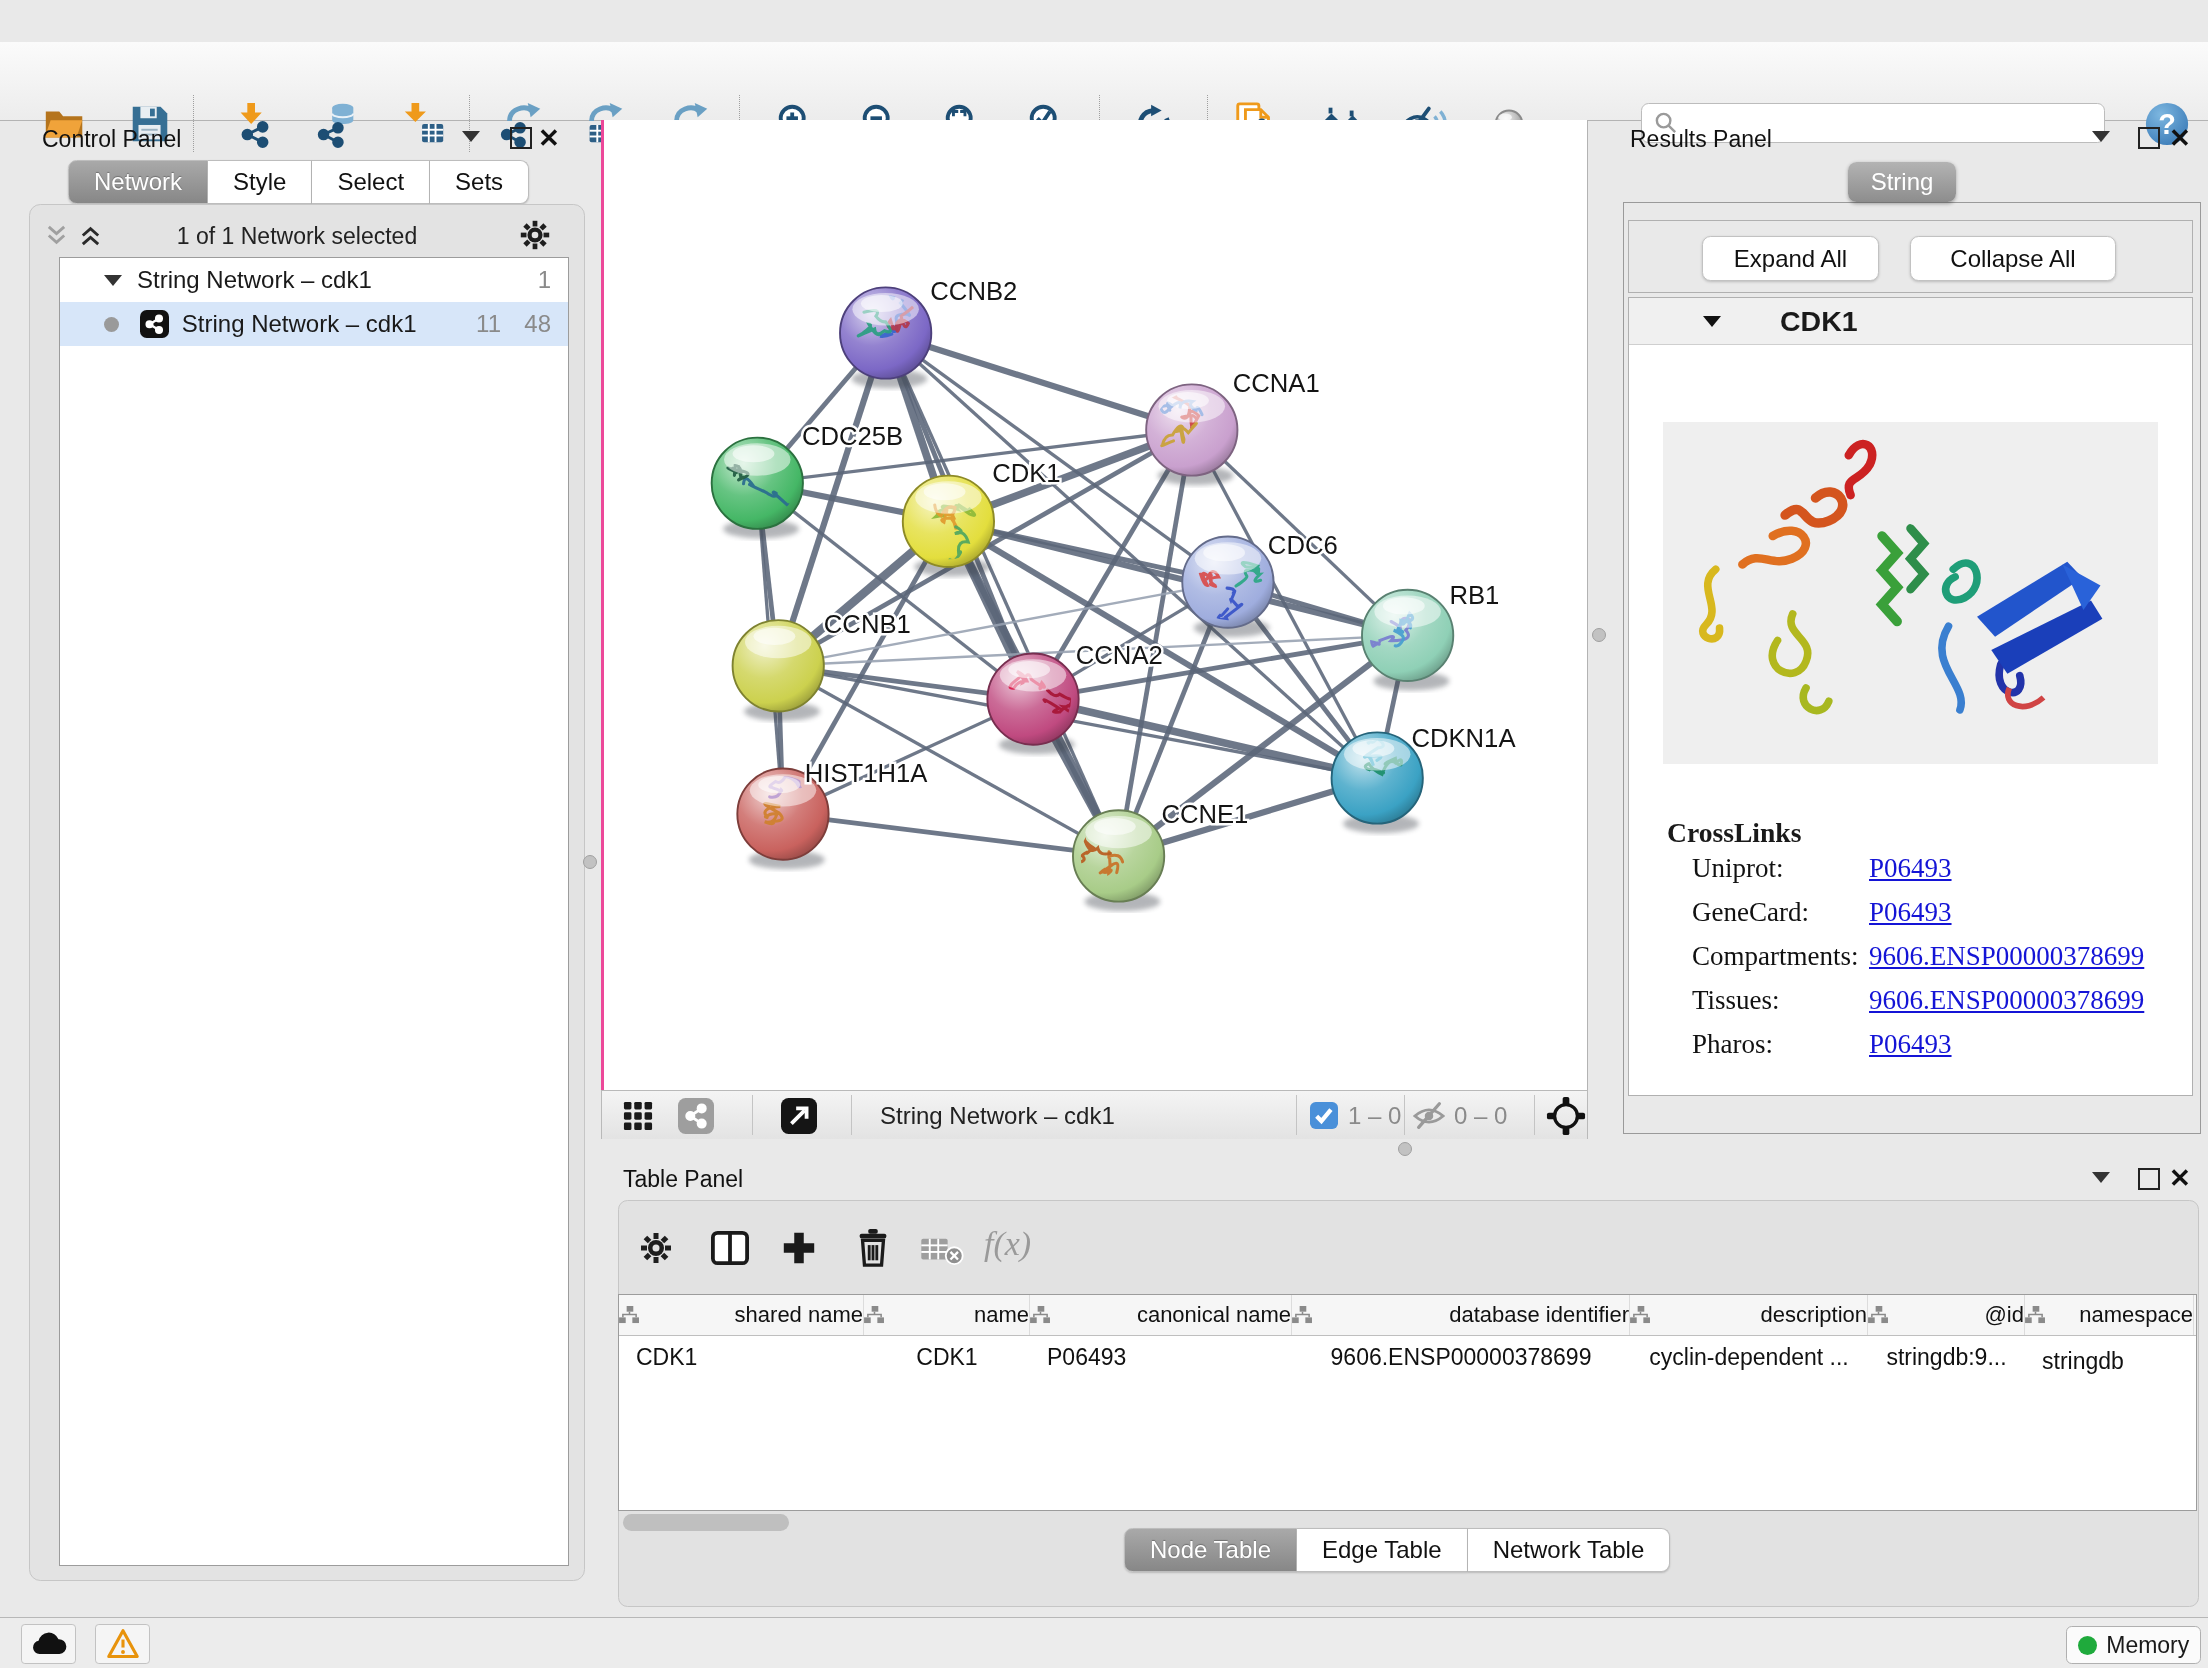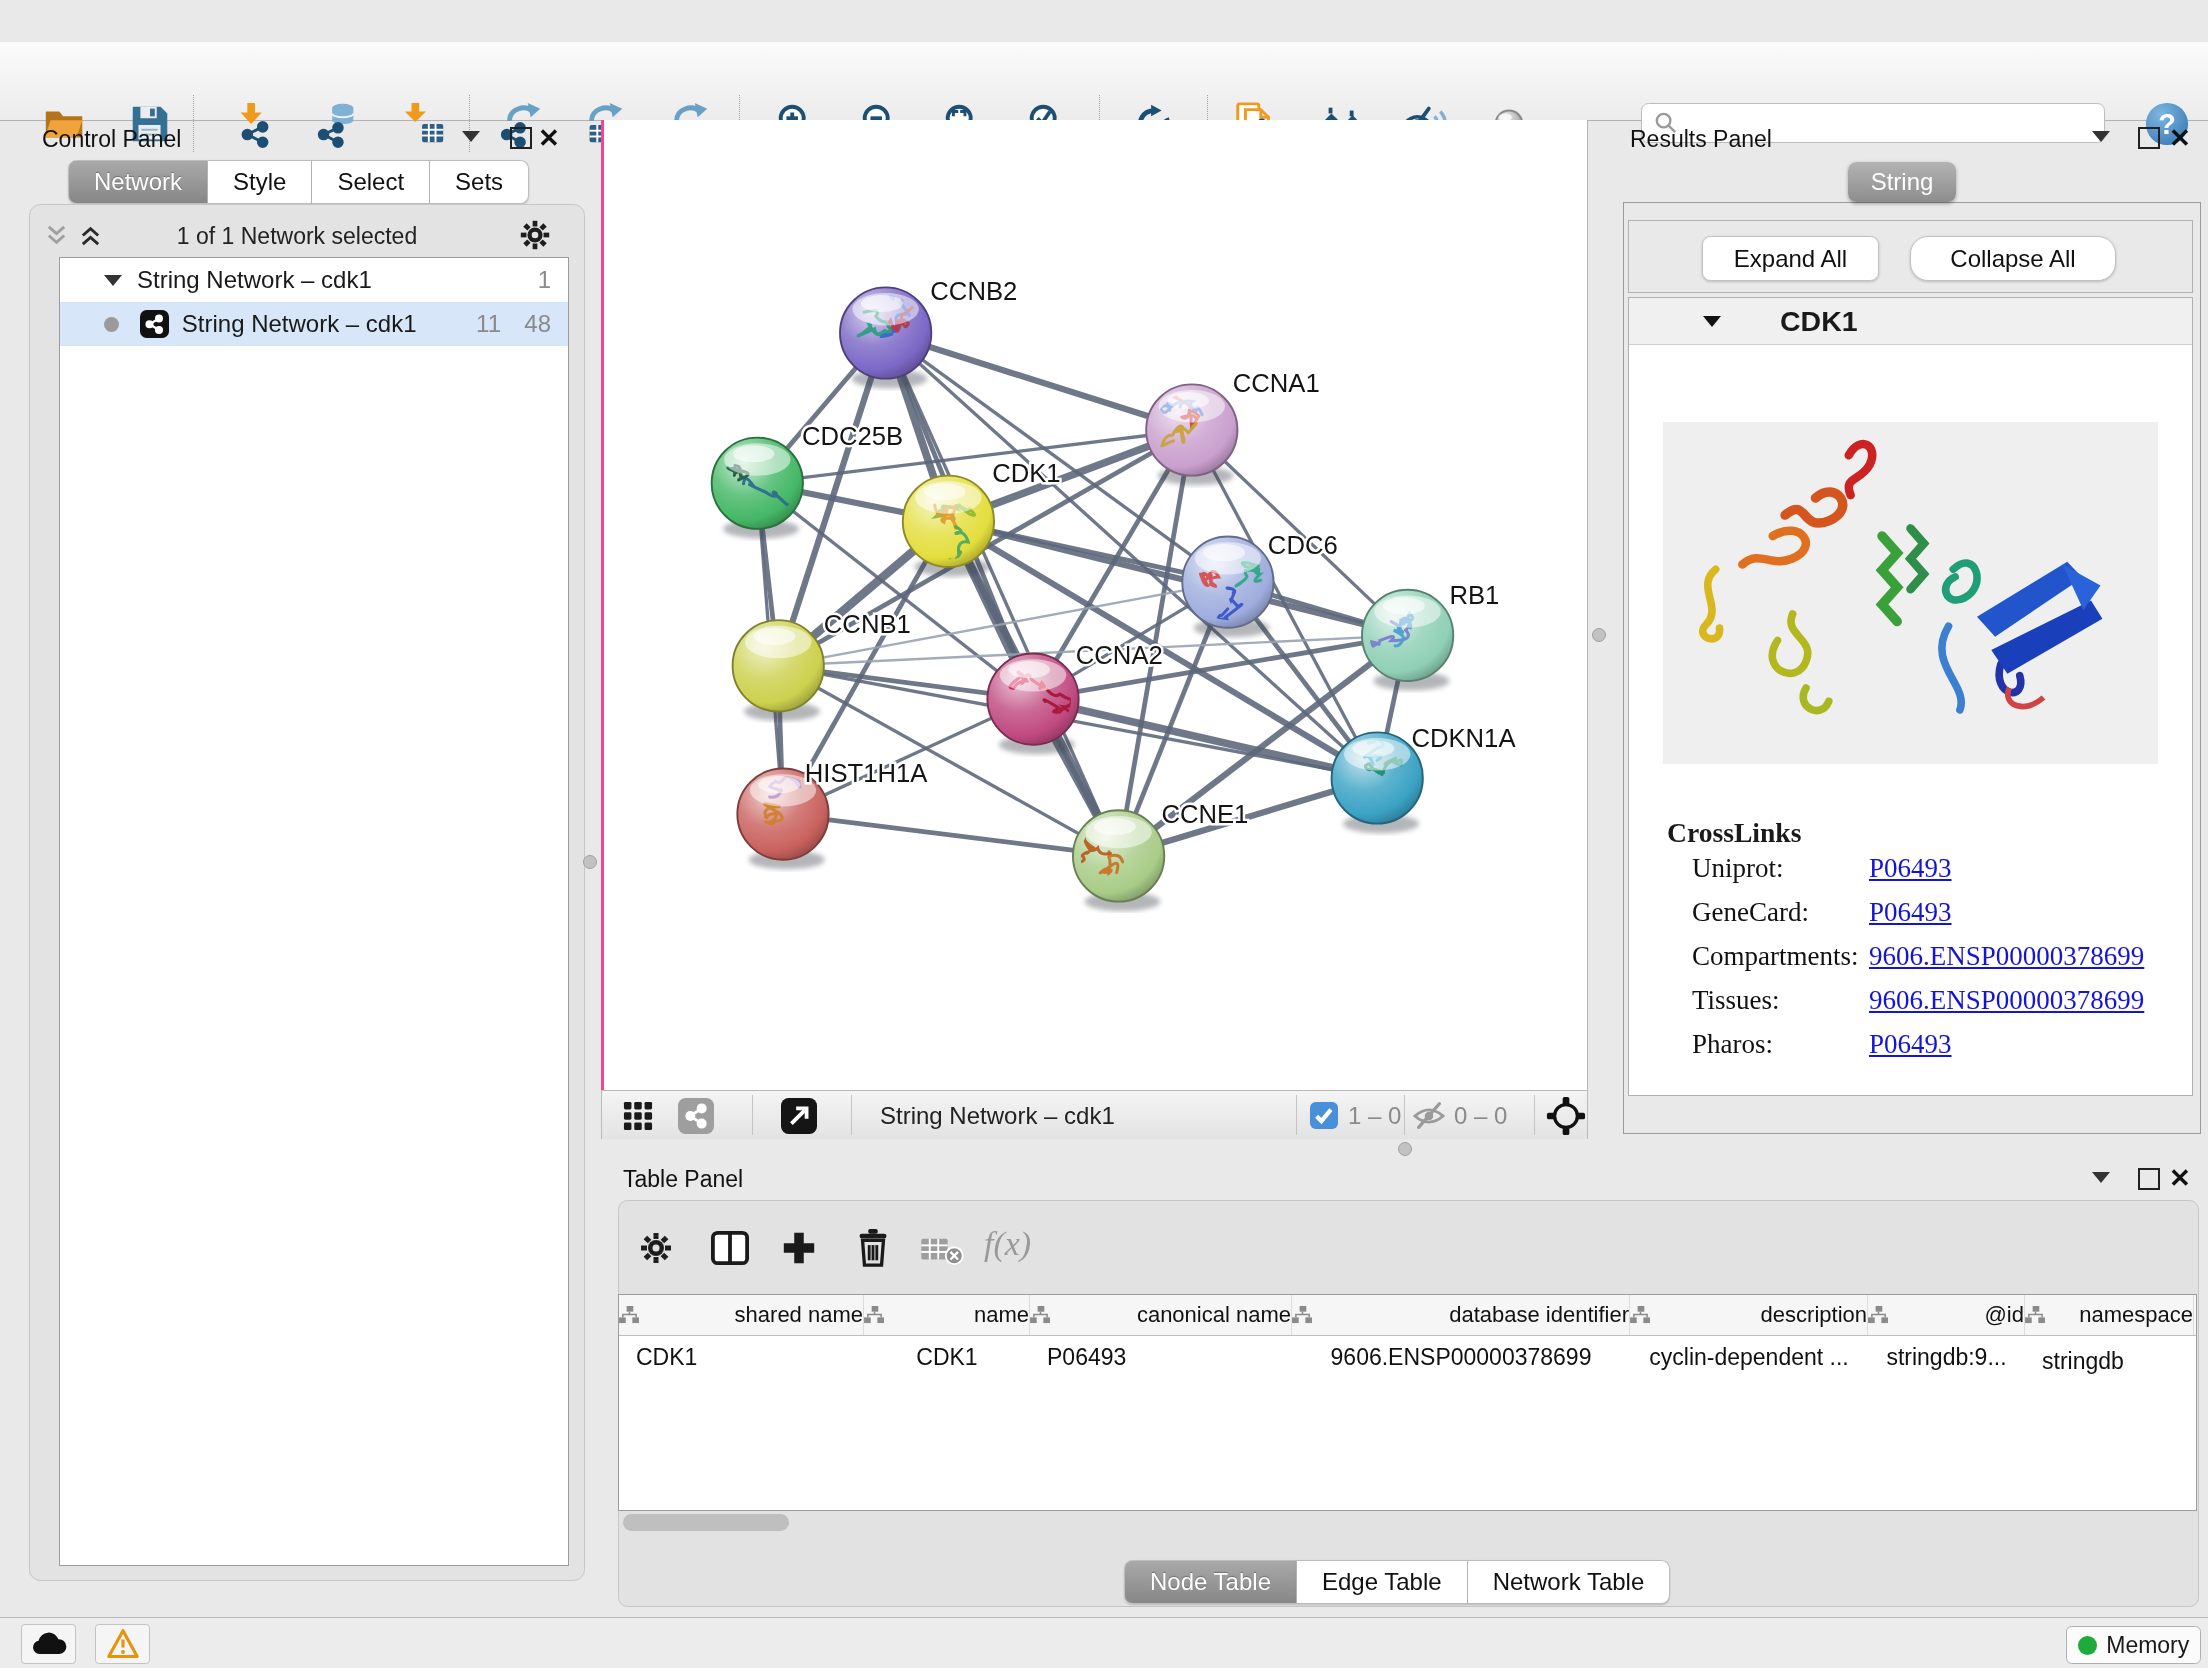--- a/index.html
+++ b/index.html
@@ -713,21 +713,21 @@
   <div class="abs panel-title" style="left:1630px;top:126px;">Results Panel</div>
   <div class="abs tri-down" style="left:2092px;top:131px;"></div>
   <div class="abs box-sq" style="left:2138px;top:127px;"></div>
   <div class="abs xmark" style="left:2169px;top:125px;">✕</div>
 
   <div class="abs rp-outer"></div>
   <div class="abs string-tab">String</div>
 
   <div class="abs rp-box1"></div>
   <div class="abs btn" style="left:1702px;top:236px;width:175px;height:43px;">Expand All</div>
-  <div class="abs btn" style="left:1910px;top:236px;width:204px;height:43px;border-radius:18px;">Collapse All</div>
+  <div class="abs btn" style="left:1910px;top:236px;width:204px;height:43px;">Collapse All</div>
 
   <div class="abs rp-box2">
     <div class="rp-header">
       <span class="tri-down" style="margin-left:74px;border-top-color:#111;"></span>
       <span style="margin-left:59px;font-size:28.5px;font-weight:bold;">CDK1</span>
     </div>
 
     <div style="position:absolute;left:34px;top:124px;width:495px;height:342px;background:#efefef;">
       <svg width="495" height="342" viewBox="0 0 520 360">
         <g fill="none" stroke-linecap="round">
@@ -923,21 +923,21 @@
           <div class="td" style="width: 262px; justify-content: flex-start;">P06493</div>
           <div class="td" style="width: 338px; justify-content: center;">9606.ENSP00000378699</div>
           <div class="td" style="width: 238px; justify-content: center;">cyclin-dependent ...</div>
           <div class="td" style="width: 157px; justify-content: center;">stringdb:9...</div>
           <div class="td" style="width: 169px; justify-content: flex-start; margin-top: 8px;">stringdb</div>
         </div>
       </div>
   </div>
   <div class="abs scroll-thumb"></div>
 
-  <div class="abs seg-tabs" style="left:1124px;top:1560px;" id="tp-tabs">
+  <div class="abs seg-tabs" style="left:1124px;top:1528px;" id="tp-tabs">
       <div class="seg sel">Node Table</div>
       <div class="seg">Edge Table</div>
       <div class="seg">Network Table</div>
     </div>
 
   <div class="abs statusbar"></div>
   <div class="abs sb-btn" style="left:21px;">
     <svg width="38" height="27" viewBox="0 0 40 28">
         <path d="M10 24a7 7 0 0 1-1-13.9A11 11 0 0 1 30 8.5 6.8 6.8 0 0 1 31 24z" fill="#111"></path>
       </svg>

